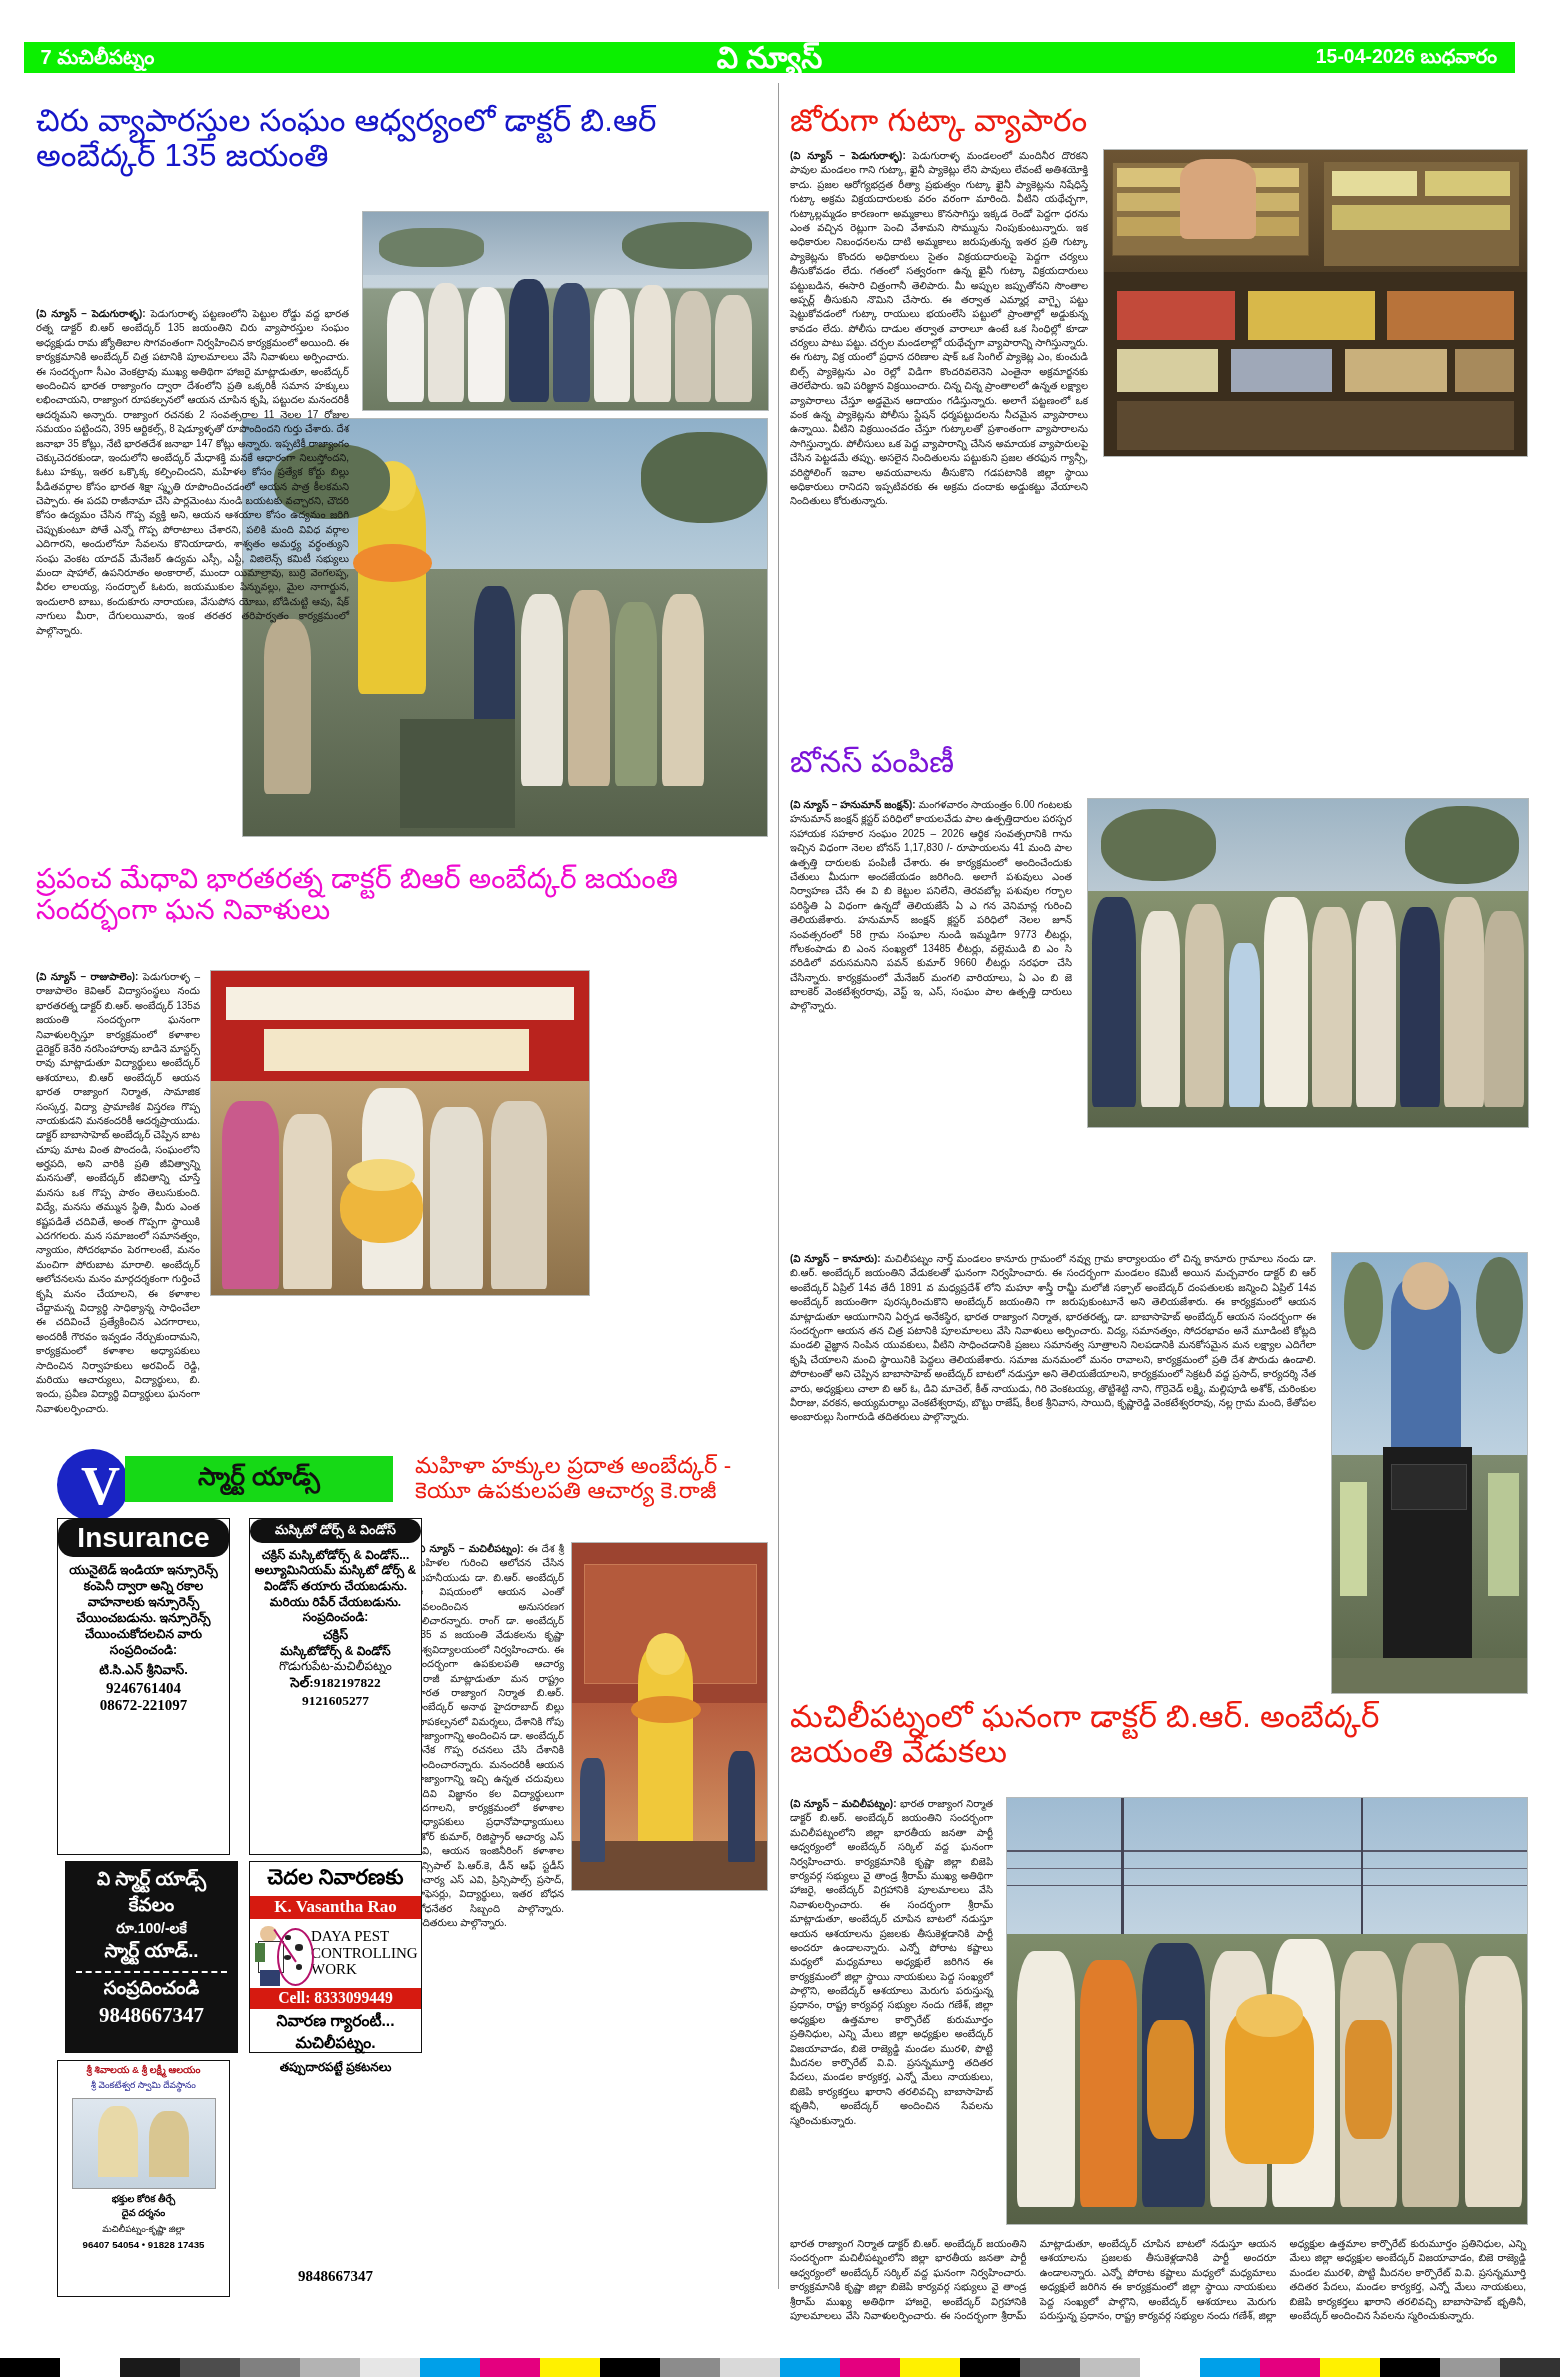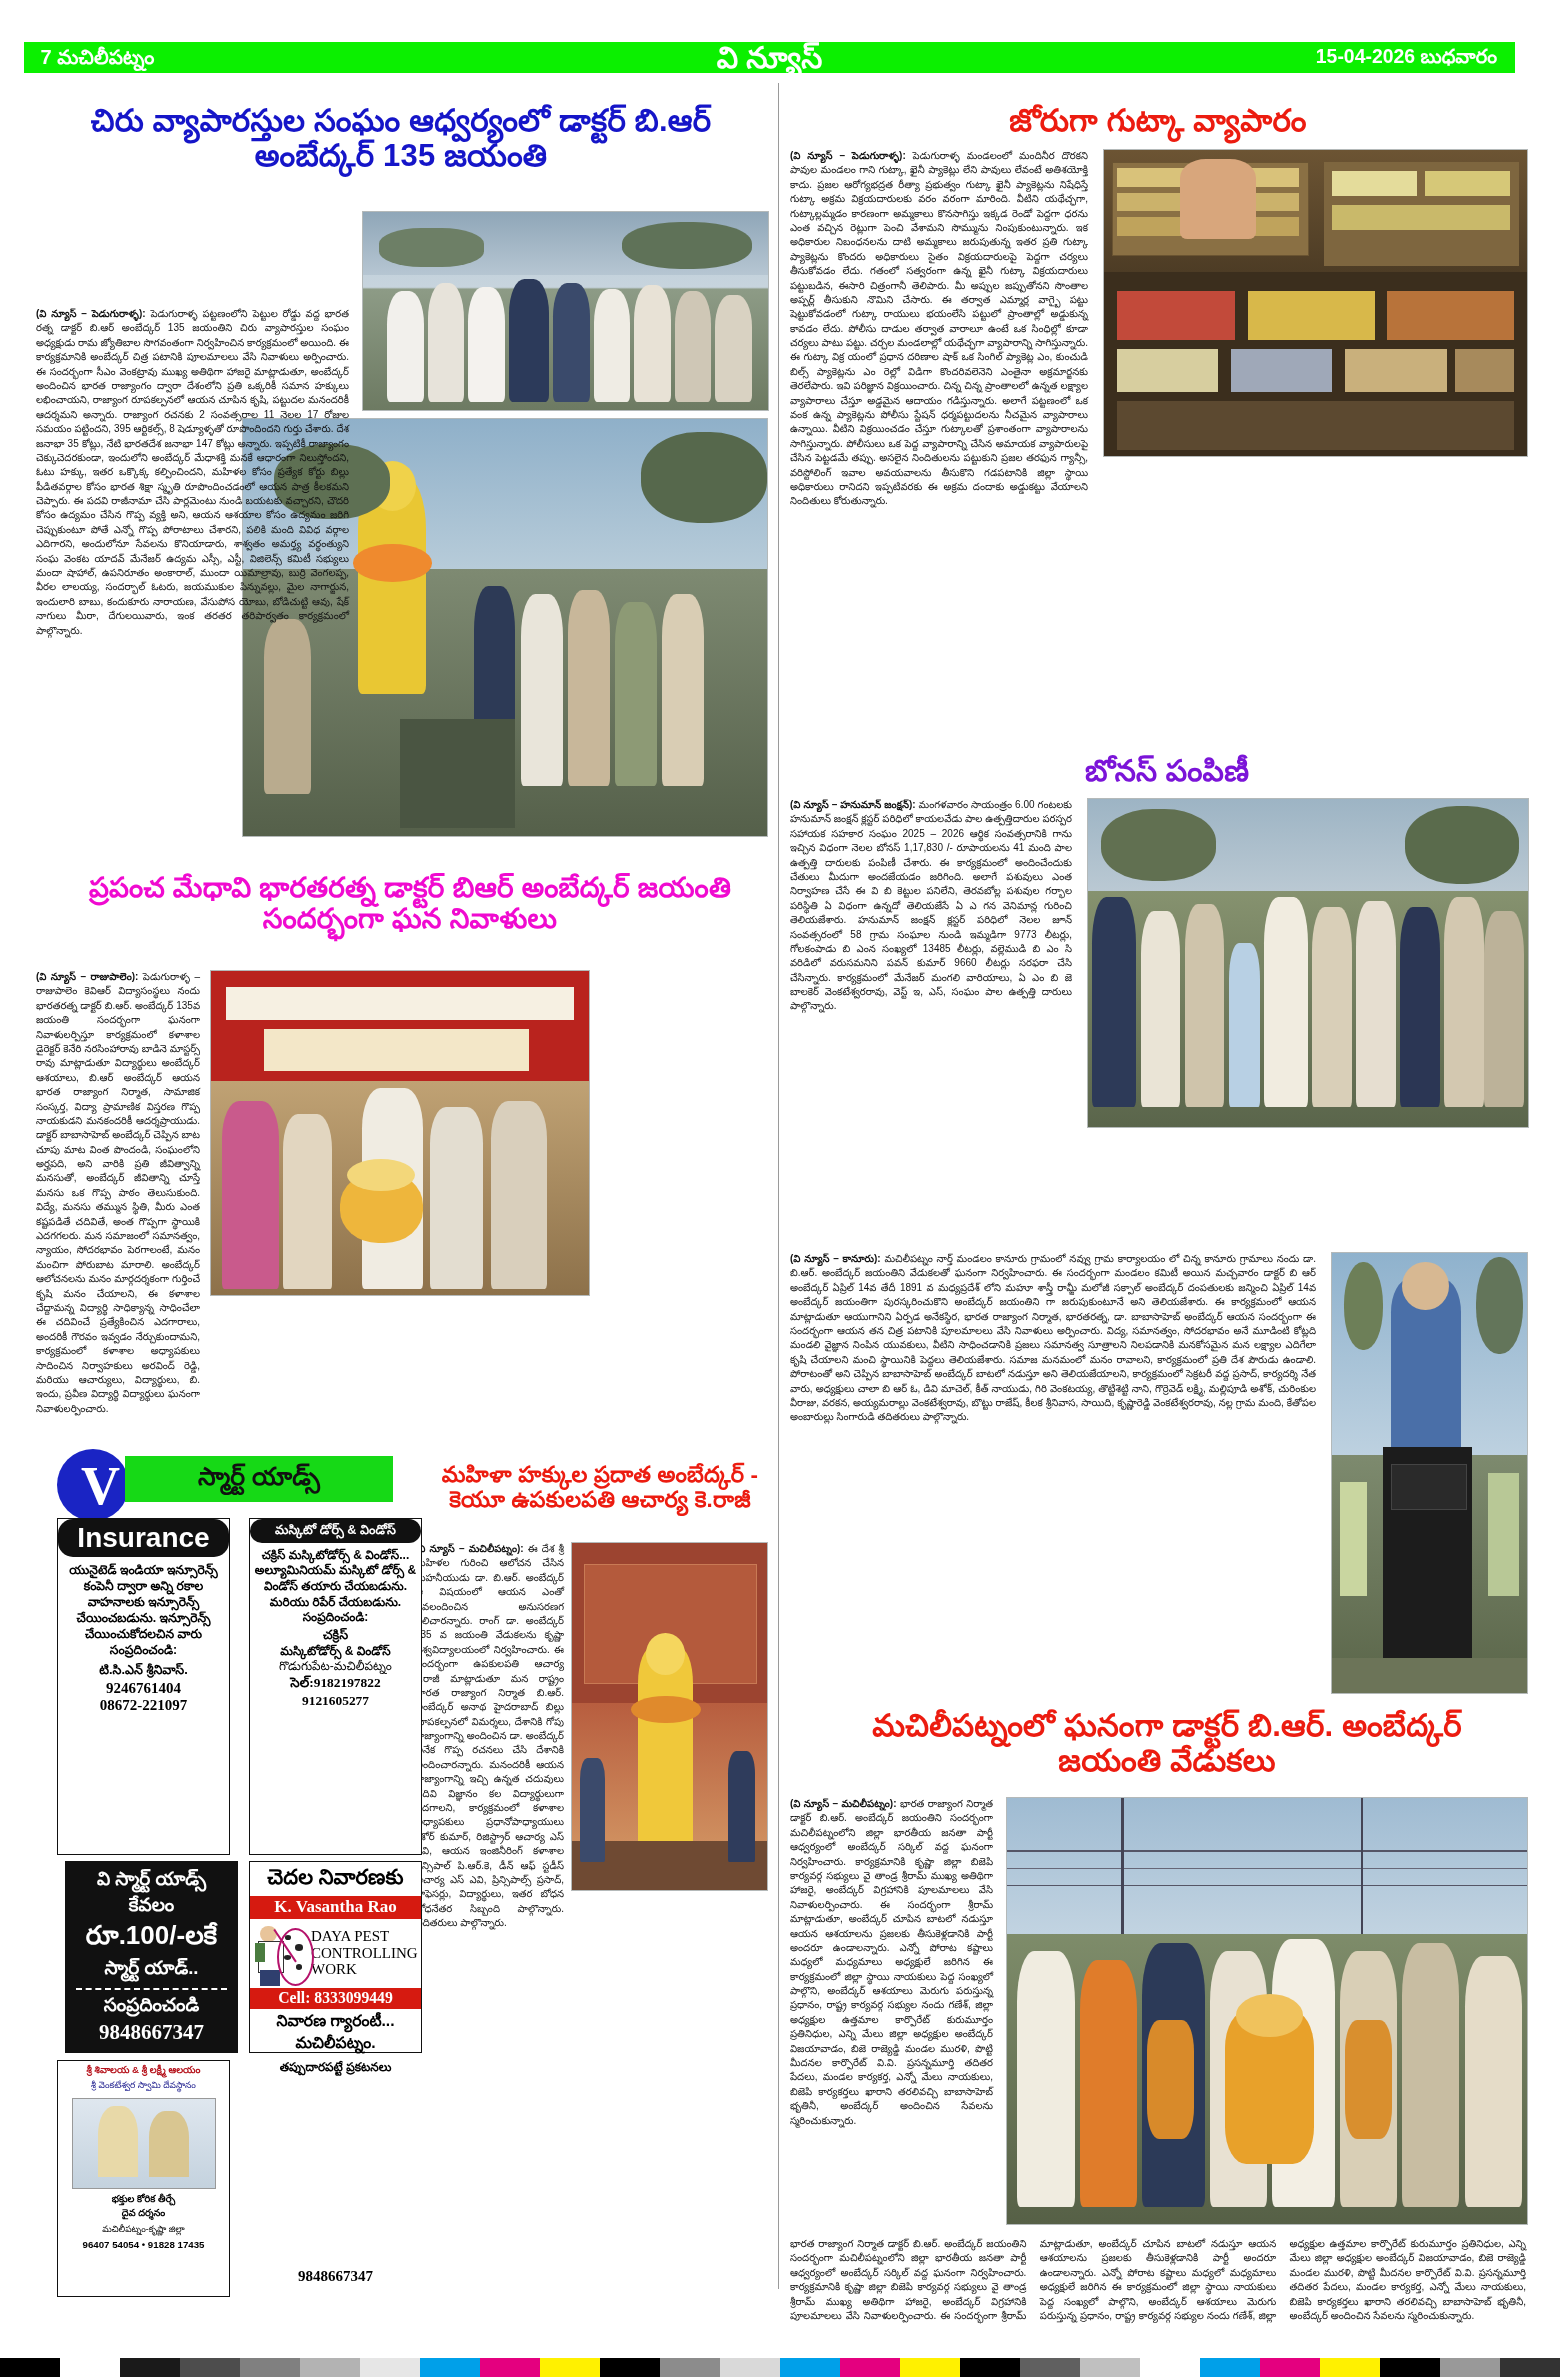--- a/index.html
+++ b/index.html
@@ -12,21 +12,21 @@
   .mh-right{position:absolute;right:18px;top:3px;font-size:19.4px;color:#fff;font-weight:700;}
 
   
   .page{position:absolute;left:36px;top:83px;width:1491px;height:2206px;}
 
   .col-left{position:absolute;left:0;top:0;width:730px;}
   .col-right{position:absolute;left:754px;top:0;width:736px;}
   .vrule{position:absolute;left:742px;top:0;width:0.7px;height:2206px;background:#9a9a9a;}
 
   
-  h1.hl{margin:9px;text-align:center;font-weight:700;line-height:1.12;letter-spacing:0.2px;}
+  h1.hl{margin:0;text-align:left;font-weight:400;line-height:1.12;letter-spacing:0.2px;}
   .hl-blue{color:#1515c8;font-size:31px;}
   .hl-red{color:#ec1c10;font-size:31px;}
   .hl-magenta{color:#f00ad0;font-size:28px;}
   .hl-purple{color:#7b14d8;font-size:30px;}
 
   
   .body-col{font-size:10px;line-height:1.44;color:#111;text-align:justify;}
   .lead{font-weight:700;}
 
   
@@ -179,21 +179,21 @@
       <div class="ad-tele" style="padding:6px 6px 1.5px;font-size:12.3px;">యునైటెడ్ ఇండియా ఇన్సూరెన్స్ కంపెనీ ద్వారా అన్ని రకాల వాహనాలకు ఇన్సూరెన్స్ చేయించబడును. ఇన్సూరెన్స్ చేయించుకోదలచిన వారు సంప్రదించండి:</div>
       <div class="ad-tele" style="font-size:12.7px;padding:1.5px 3px;">టి.సి.ఎన్ శ్రీనివాస్.</div>
       <div class="ad-num">9246761404</div>
       <div class="ad-num">08672-221097</div>
     </div>
 
     <div class="ad-box blk" style="left:21px;top:1778px;width:173px;height:192px;border-color:#111;">
       <div style="text-align:center;padding-top:6px;">
         <div style="font-size:18.6px;font-weight:800;">వి స్మార్ట్ యాడ్స్</div>
         <div style="font-size:18.6px;font-weight:800;">కేవలం</div>
-        <div style="font-size:26px;font-weight:800;">రూ.100/-లకే</div>
+        <div style="font-size:14px;font-weight:800;">రూ.100/-లకే</div>
         <div style="font-size:18.6px;font-weight:800;">స్మార్ట్ యాడ్..</div>
         <div style="border-top:2.2px dashed #fff;margin:4.5px 10.4px;"></div>
         <div style="font-size:18.6px;font-weight:800;">సంప్రదించండి</div>
         <div style="font-size:21px;font-weight:800;font-family:'Liberation Serif',serif;">9848667347</div>
       </div>
     </div>
 
     <div class="ad-box" style="left:21px;top:1977px;width:173px;height:237px;">
       <div style="text-align:center;font-size:9.7px;font-weight:800;color:#b5121b;padding:3px 1.5px 0;">శ్రీ శివాలయ &amp; శ్రీ లక్ష్మీ ఆలయం</div>
       <div style="text-align:center;font-size:9px;color:#1a1a8c;padding:1.5px;">శ్రీ వెంకటేశ్వర స్వామి దేవస్థానం</div>

